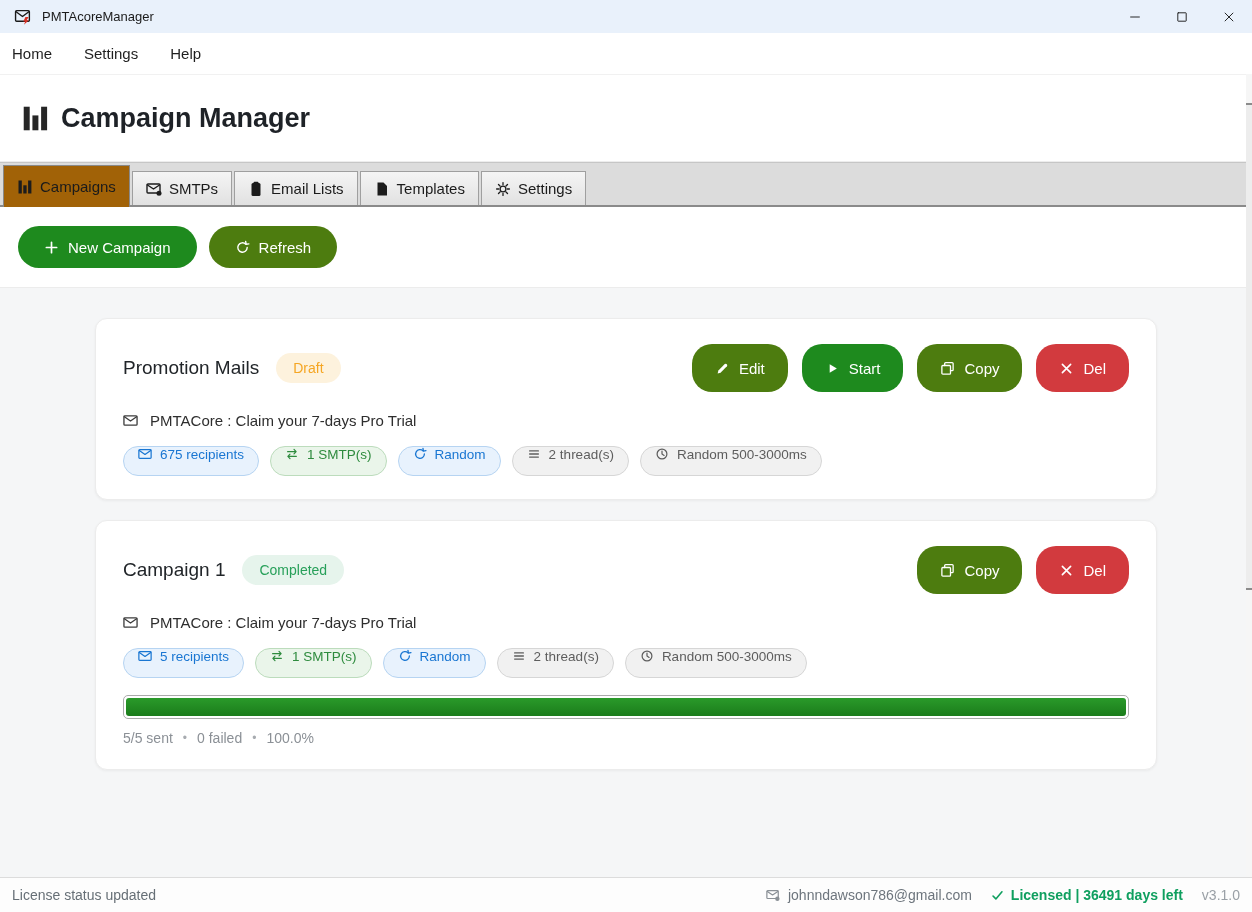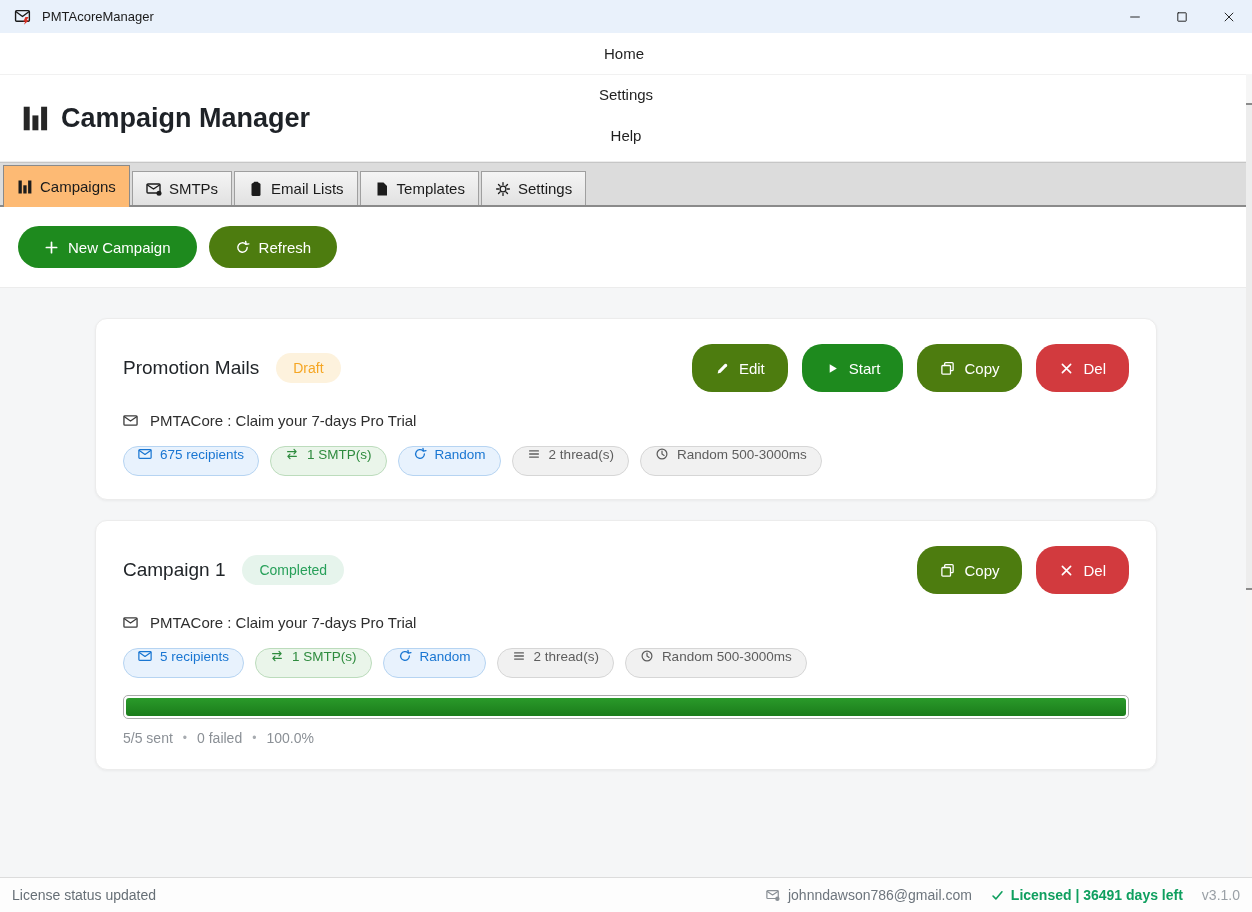--- a/index.html
+++ b/index.html
@@ -12,35 +12,35 @@
 
   
   .titlebar{height:33px;background:#e9f1fb;display:flex;align-items:center;padding-left:13px;}
   .app-icon{width:20px;height:17px;margin-right:9px;color:#1a1a1a;}
   .app-title{font-size:13px;color:#1b1b1b;}
   .win-controls{margin-left:auto;display:flex;height:100%;}
   .win-btn{width:47px;height:100%;display:flex;align-items:center;justify-content:center;color:#1f1f1f;cursor:default;}
   .win-btn svg{width:14px;height:14px;}
 
   
-  .menubar{height:41px;background:#fff;display:flex;align-items:center;border-bottom:1px solid #f1f1f1;flex-direction:column;}
+  .menubar{height:41px;background:#fff;display:flex;align-items:center;border-bottom:1px solid #f1f1f1;}
   .menu-item{font-size:15px;color:#1f1f1f;padding:0 16px;line-height:41px;cursor:default;}
   .menu-item:first-child{padding-left:12px;}
 
   
   .page-header{height:86px;background:#fff;display:flex;align-items:center;padding-left:21px;border-bottom:1px solid #ededed;}
   .page-header .hicon{width:29px;height:29px;color:#262626;margin-right:11px;}
   .page-title{font-size:27px;font-weight:bold;color:#1e2227;}
 
   
   .tabstrip{height:42px;background:#dcdcdc;border-top:1px solid #c6c6c6;border-bottom:2px solid #8a8a8a;
     display:flex;align-items:flex-end;padding-left:3px;}
   .tab{display:flex;align-items:center;gap:7px;font-size:15px;color:#1b1b1b;padding:0 13px;height:33px;
     background:linear-gradient(#f5f5f5,#e1e1e1);border:1px solid #9f9f9f;border-bottom:none;margin-right:2px;cursor:default;}
-  .tab.active{height:41px;background:#fdba74;margin-bottom:-2px;border-color:#8a8a8a;z-index:2;}
+  .tab.active{height:41px;background:#a16207;margin-bottom:-2px;border-color:#8a8a8a;z-index:2;}
   .tab .ticon{width:16px;height:16px;color:#1c1c1c;}
 
   
   .toolbar{height:80px;background:#fff;display:flex;align-items:center;gap:12px;padding-left:18px;border-bottom:1px solid #ececec;}
   .btn{display:inline-flex;align-items:center;justify-content:center;gap:9px;border:none;cursor:default;
     border-radius:21px;height:42px;padding:0 26px;font-size:15px;color:#fff;
     font-family:"Liberation Sans","DejaVu Sans",sans-serif;}
   .btn .bicon{width:15px;height:15px;}
   .btn.green{background:#1e8a1e;}
   .btn.gray{background:#4d7c0f;}

